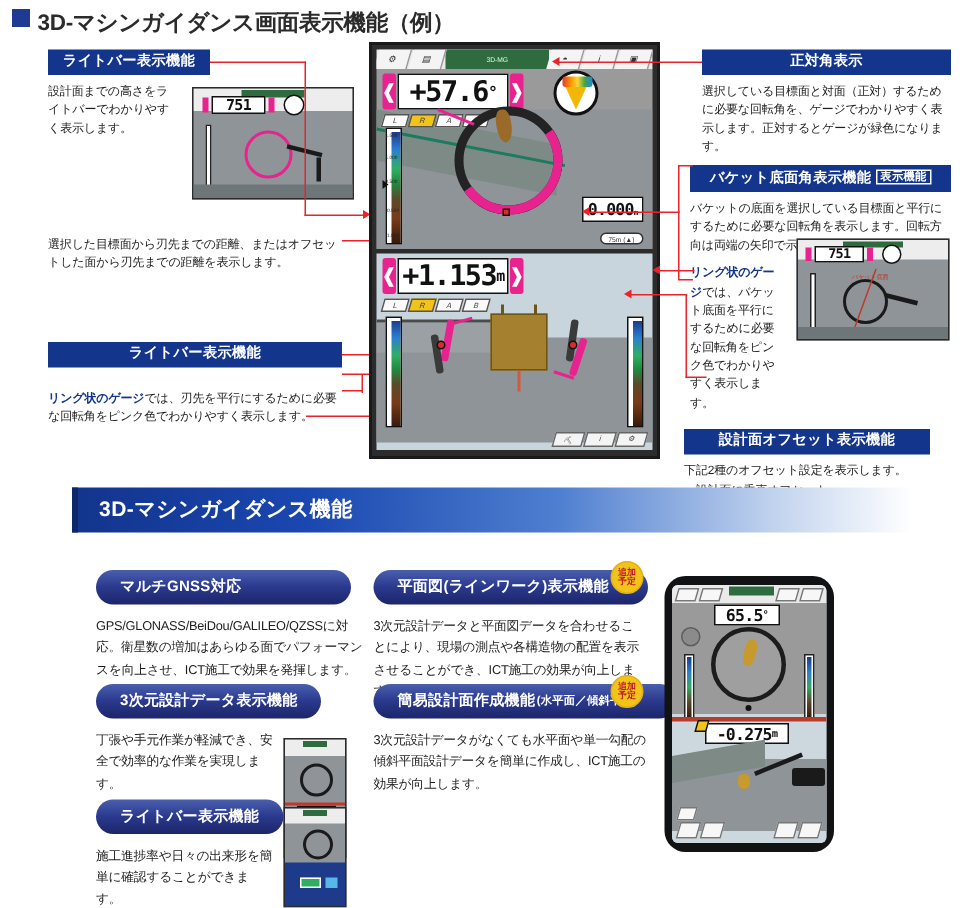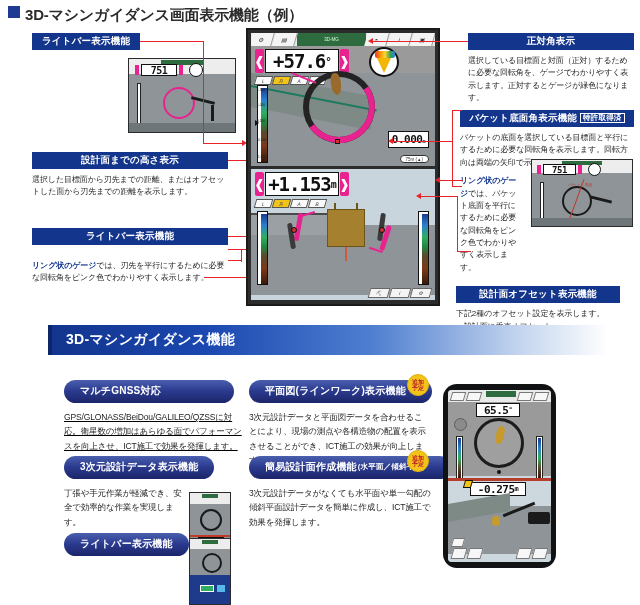--- a/index.html
+++ b/index.html
@@ -302,24 +302,24 @@
 
 <div id="root">
 
   <div class="page-title">
     <span class="title-square"></span>
     <span>3D-マシンガイダンス画面表示機能（例）</span>
   </div>
 
   <div style="position:absolute;left:32px;top:33px;width:108px;">
     <div class="cal-head">ライトバー表示機能</div>
+    <div class="cal-body" style="width:82px;">設計面までの高さをライトバーでわかりやすく表示します。</div>
   </div>
 
   <div style="position:absolute;left:32px;top:152px;width:196px;">
-    <div class="cal-head">設計面までの高さ表示</div>
     <div class="cal-body">選択した目標面から刃先までの距離、またはオフセットした面から刃先までの距離を表示します。</div>
   </div>
 
   <div style="position:absolute;left:32px;top:228px;width:196px;">
     <div class="cal-head">ライトバー表示機能</div>
   </div>
 
   <div style="position:absolute;left:32px;top:252px;width:196px;">
     <div class="cal-body" style="margin-top:8px;"><span class="blue">リング状のゲージ</span><span>では、刃先を平行にするために必要な回転角をピンク色でわかりやすく表示します。</span></div>
   </div>
@@ -476,21 +476,21 @@
       </div>
     </div>
   </div>
 
   <div style="position:absolute;left:468px;top:33px;width:166px;">
     <div class="cal-head">正対角表示</div>
     <div class="cal-body">選択している目標面と対面（正対）するために必要な回転角を、ゲージでわかりやすく表示します。正対するとゲージが緑色になります。</div>
   </div>
 
   <div style="position:absolute;left:460px;top:110px;width:174px;">
-    <div class="cal-head"><span>バケット底面角表示機能</span><span class="patent">特許取得済</span></div>
+    <div class="cal-head"><span>バケット底面角表示機能</span><span class="patent">表示機能</span></div>
     <div class="cal-body">バケットの底面を選択している目標面と平行にするために必要な回転角を表示します。回転方向は両端の矢印で示します。</div>
     <div class="cal-body" style="width:58px;margin-top:6px;"><span class="blue">リング状のゲージ</span><span>では、バケット底面を平行にするために必要な回転角をピンク色でわかりやすく表示します。</span></div>
   </div>
 
   <div class="thumb" style="left:531px;top:159px;width:102px;height:68px;">
     <div class="th-bar"></div>
     <div class="th-green"></div>
     <div class="th-chev" style="left:5px;top:5px;width:4px;height:9px;"></div>
     <div class="th-val" style="left:11px;top:4px;width:33px;height:11px;font-size:9px;display:flex;align-items:center;justify-content:center;letter-spacing:-0.5px;">751</div>
     <div class="th-chev" style="left:46px;top:5px;width:4px;height:9px;"></div>
@@ -529,21 +529,21 @@
   <div class="ln lnh" style="left:418px;top:196px;width:40px;"></div>
   <div class="arrow-l" style="left:416px;top:193px;"></div>
   <div class="ln lnv" style="left:457px;top:196px;height:56px;"></div>
   <div class="ln lnh" style="left:457px;top:251px;width:14px;"></div>
 
   <div class="sec-header">
     <div class="bar-accent"></div>
     <div class="sec-title">3D-マシンガイダンス機能</div>
   </div>
 
-  <div class="feat" style="left:64px;top:380px;width:178px;text-decoration:underline;">
+  <div class="feat" style="left:64px;top:380px;width:178px;">
     <div class="feat-pill" style="min-width:170px;justify-content:flex-start;">
         <span>マルチGNSS対応</span>
       </div>
     <div class="feat-text">GPS/GLONASS/BeiDou/GALILEO/QZSSに対応。衛星数の増加はあらゆる面でパフォーマンスを向上させ、ICT施工で効果を発揮します。</div>
   </div>
 
   <div class="feat" style="left:249px;top:380px;width:182px;">
     <div class="feat-pill wide" style="min-width:168px;justify-content:flex-start;">
         <span>平面図(ラインワーク)表示機能</span>
       </div>
@@ -571,27 +571,28 @@
 
   <div class="feat" style="left:249px;top:456px;width:182px;">
     <div class="feat-pill wide" style="min-width:168px;justify-content:flex-start;">
         <span>簡易設計面作成機能</span>
         <span class="sub">(水平面／傾斜平面)</span>
       </div>
     <div class="badge-new" style="left:158px;top:-6px;">
       <span>追加</span>
       <span>予定</span>
     </div>
-    <div class="feat-text">3次元設計データがなくても水平面や単一勾配の傾斜平面設計データを簡単に作成し、ICT施工で効果を発揮します。</div>
+    <div class="feat-text">3次元設計データがなくても水平面や単一勾配の傾斜平面設計データを簡単に作成し、ICT施工の効果が向上します。</div>
   </div>
 
   <div class="feat" style="left:64px;top:533px;width:178px;">
     <div class="feat-pill" style="min-width:110px;justify-content:flex-start;">
         <span>ライトバー表示機能</span>
       </div>
+    <div class="feat-text" style="width:118px;">施工進捗率や日々の出来形を簡単に確認することができます。</div>
   </div>
   <div class="thumb" style="left:189px;top:538px;width:42px;height:67px;">
     <div class="th-bar" style="height:16%;"></div>
     <div class="th-green" style="top:1%;height:6%;"></div>
     <div class="th-ring-dark" style="left:12px;top:14px;width:20px;height:20px;"></div>
     <div style="position:absolute;left:0;top:36px;width:100%;height:31px;background:#1e3a8a;"></div>
     <div style="position:absolute;left:10px;top:46px;width:14px;height:7px;background:#2fae63;border:1px solid #fff;"></div>
     <div style="position:absolute;left:27px;top:46px;width:8px;height:7px;background:#57b7e8;"></div>
   </div>
 

